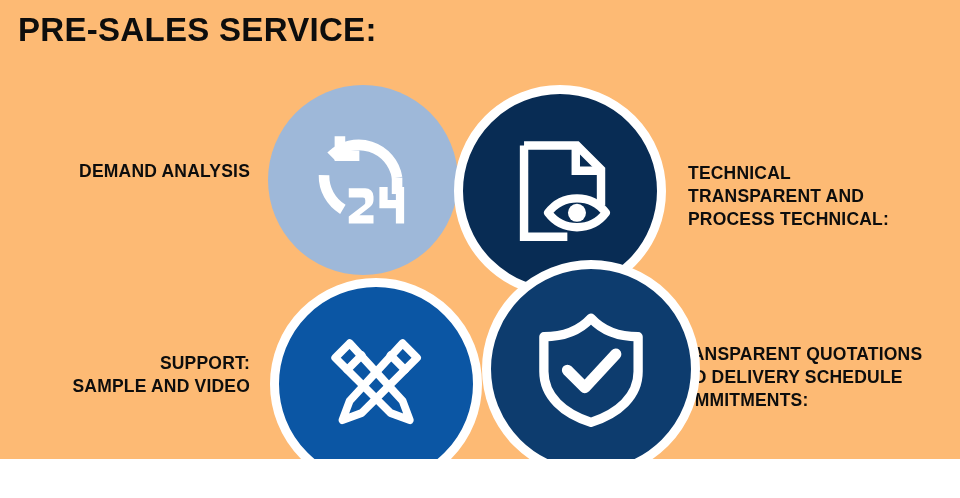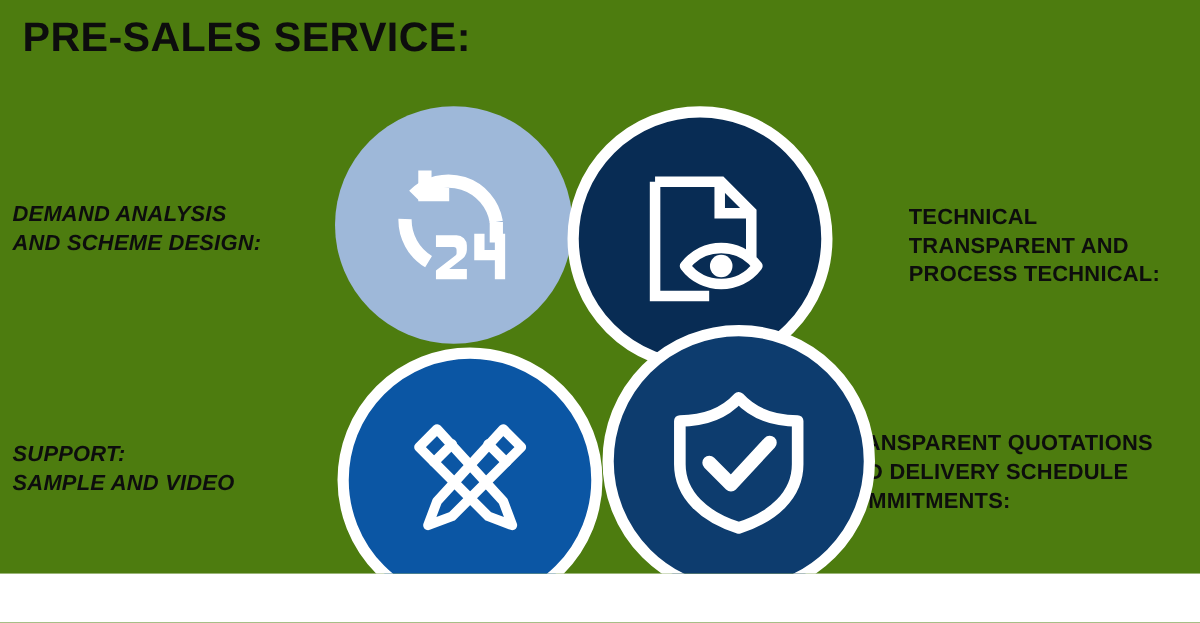--- a/index.html
+++ b/index.html
@@ -8,21 +8,21 @@
     background: #ffffff;
   }
   body {
     font-family: "Liberation Sans", sans-serif;
     -webkit-font-smoothing: antialiased;
   }
   #canvas {
     position: relative;
     width: 960px;
     height: 459px;
-    background: #4d7c0f;
+    background: #fdba74;
     overflow: hidden;
   }
 
   
   #page-title {
     position: absolute;
     left: 18px;
     top: 11px;
     font-size: 33px;
     font-weight: bold;
@@ -85,26 +85,26 @@
 
   
   .label {
     position: absolute;
     font-size: 17.5px;
     font-weight: bold;
     line-height: 1.32;
     letter-spacing: 0.2px;
     color: #0d0d0d;
   }
-  .label.right-align { text-align: left; font-style: italic; }
+  .label.right-align { text-align: right; }
   .label.left-align  { text-align: left; }
 
   #label-demand      { left: 10px; top: 160px;  width: 240px; }
   #label-sample      { left: 10px; top: 352px;  width: 240px; }
-  #label-technical   { left: 727px; top: 162px; width: 228px; }
+  #label-technical   { left: 688px; top: 162px; width: 228px; }
   #label-quotation   { left: 668px; top: 343px; width: 292px; }
 </style>
 </head>
 <body>
 
 <div id="canvas">
 
   <div id="page-title">PRE-SALES SERVICE:</div>
 
   <div id="cluster">
@@ -164,21 +164,20 @@
           <path d="M50,9 C60,20 74,24 88,24 V52 C88,72 72,86 50,93 C28,86 12,72 12,52 V24 C26,24 40,20 50,9 Z" fill="none" stroke="#ffffff" stroke-width="7.5" stroke-linejoin="round"></path>
           <path d="M31,51 L45,65 L70,38" fill="none" stroke="#ffffff" stroke-width="9" stroke-linecap="round" stroke-linejoin="round"></path>
         </svg>
       </div>
     </div>
 
   </div>
 
   <div class="label right-align" id="label-demand">
     <div>DEMAND ANALYSIS</div>
-    <div>AND SCHEME DESIGN:</div>
   </div>
 
   <div class="label right-align" id="label-sample">
     <div>SUPPORT:</div>
     <div>SAMPLE AND VIDEO</div>
   </div>
 
   <div class="label left-align" id="label-technical">
     <div>TECHNICAL</div>
     <div>TRANSPARENT AND</div>

